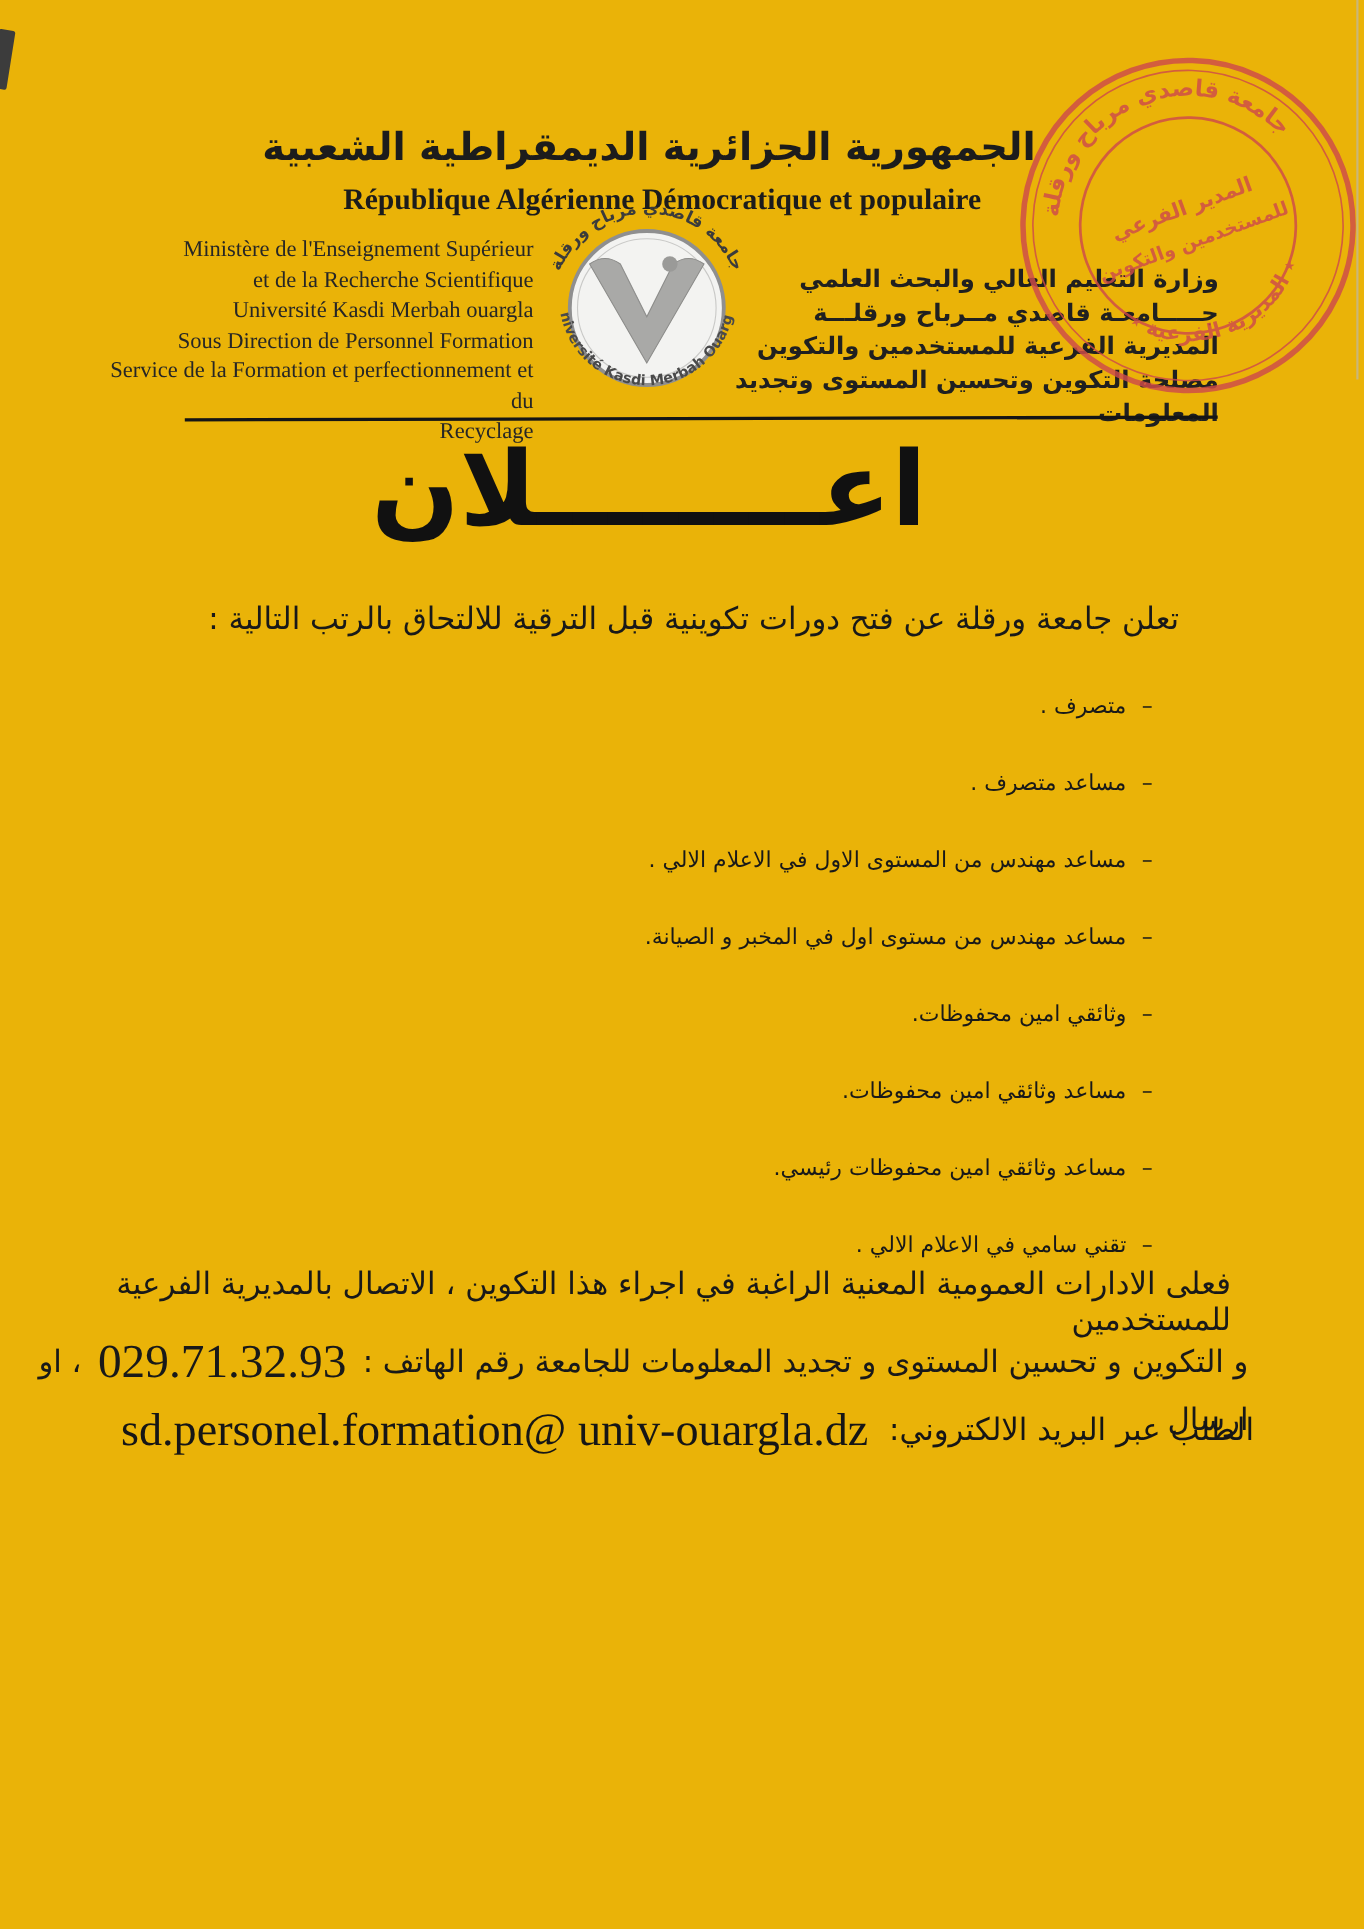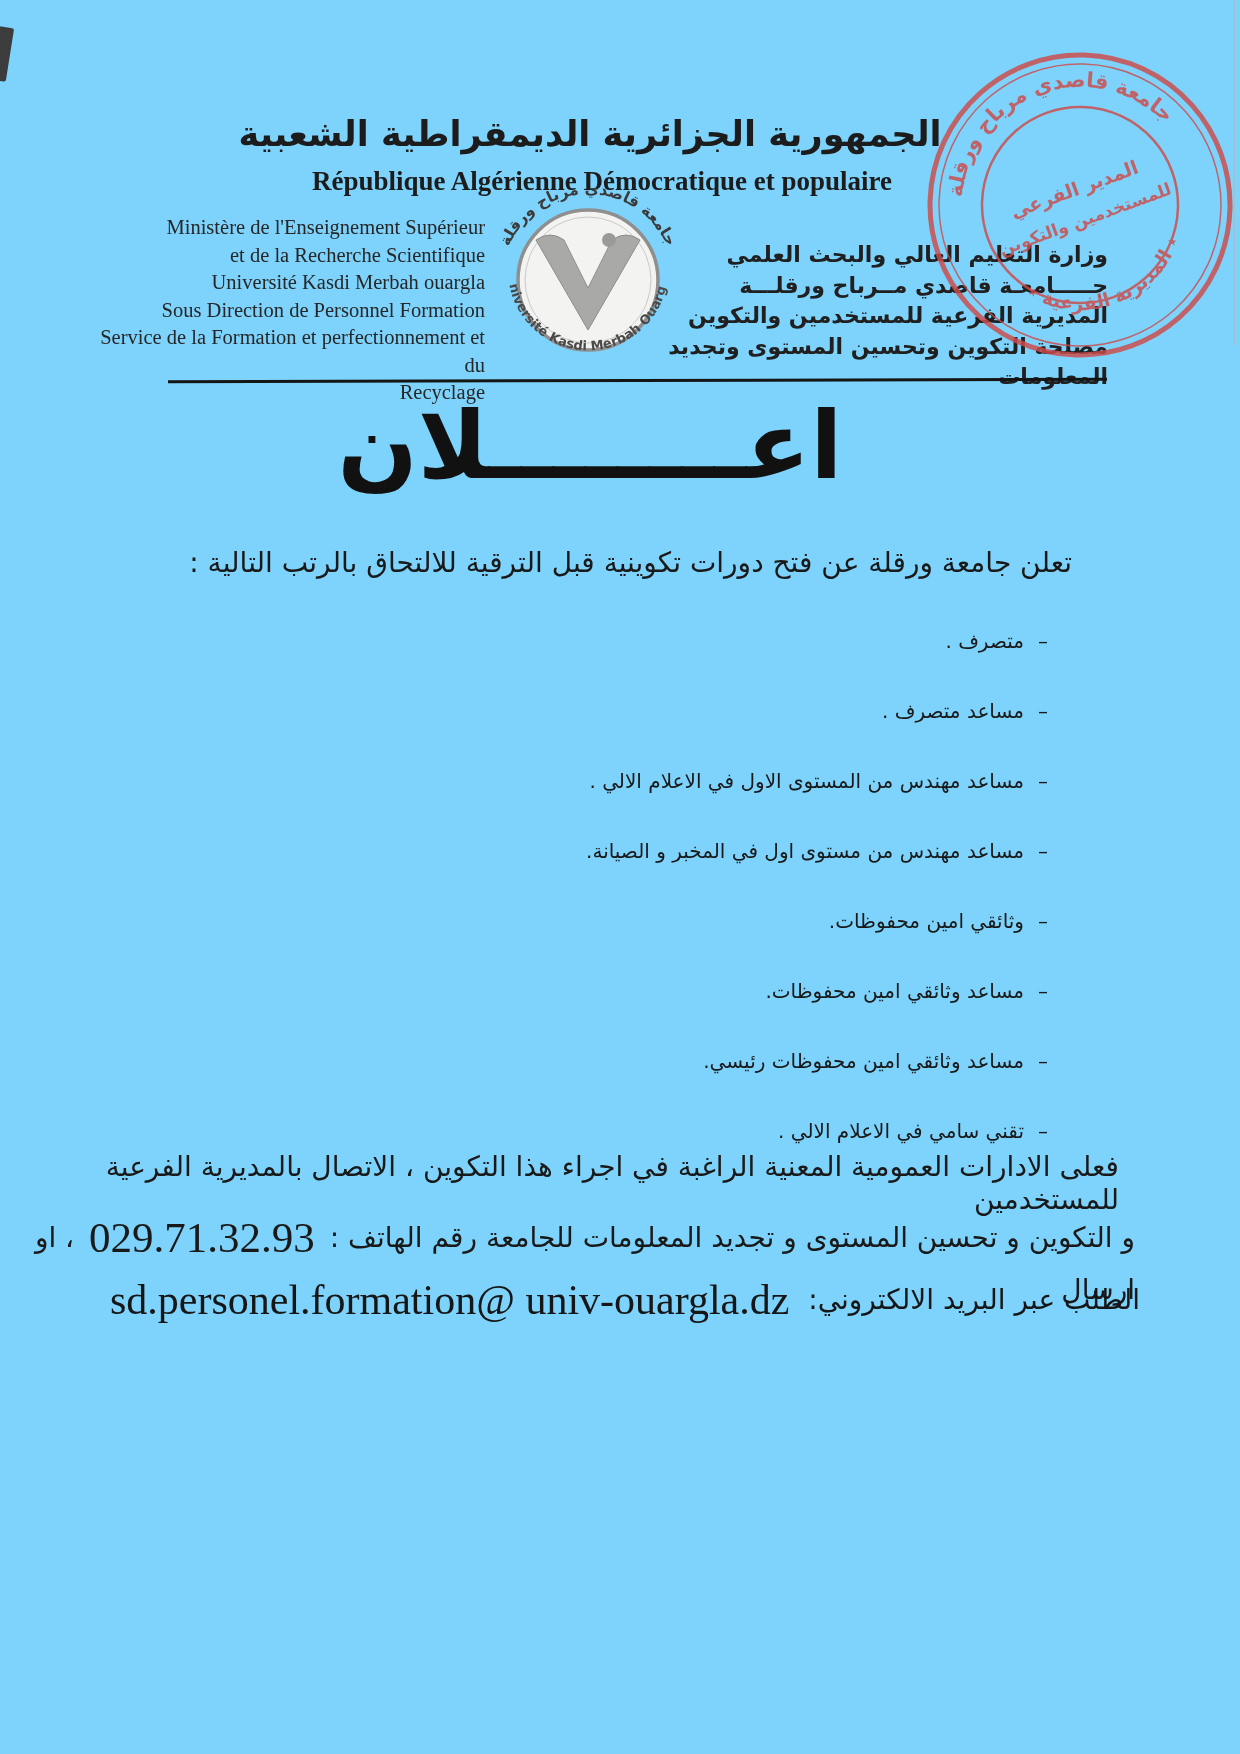--- a/index.html
+++ b/index.html
@@ -1,20 +1,20 @@
 <!DOCTYPE html>
 <html lang="ar"><head>
 <meta charset="utf-8">
 <style>
   html,body{margin:0;padding:0;background:#e9e9e7;}
   .page{
     position:relative;
     width:1240px;height:1754px;
     margin:0 auto;
-    background:#7dd3fc;
+    background:#eab308;
     overflow:hidden;
     font-family:"DejaVu Sans",sans-serif;
     color:#1c1c1c;
   }
   
   .center-band{position:absolute;left:0;width:1180px;text-align:center;}
   .title-ar{top:114px;font-size:35px;font-weight:bold;letter-spacing:0;}
   .title-fr{top:166px;font-size:27px;font-weight:bold;font-family:"Liberation Serif",serif;margin-left:12px;}
   .fr-block{
     position:absolute;left:95px;top:214px;width:390px;

